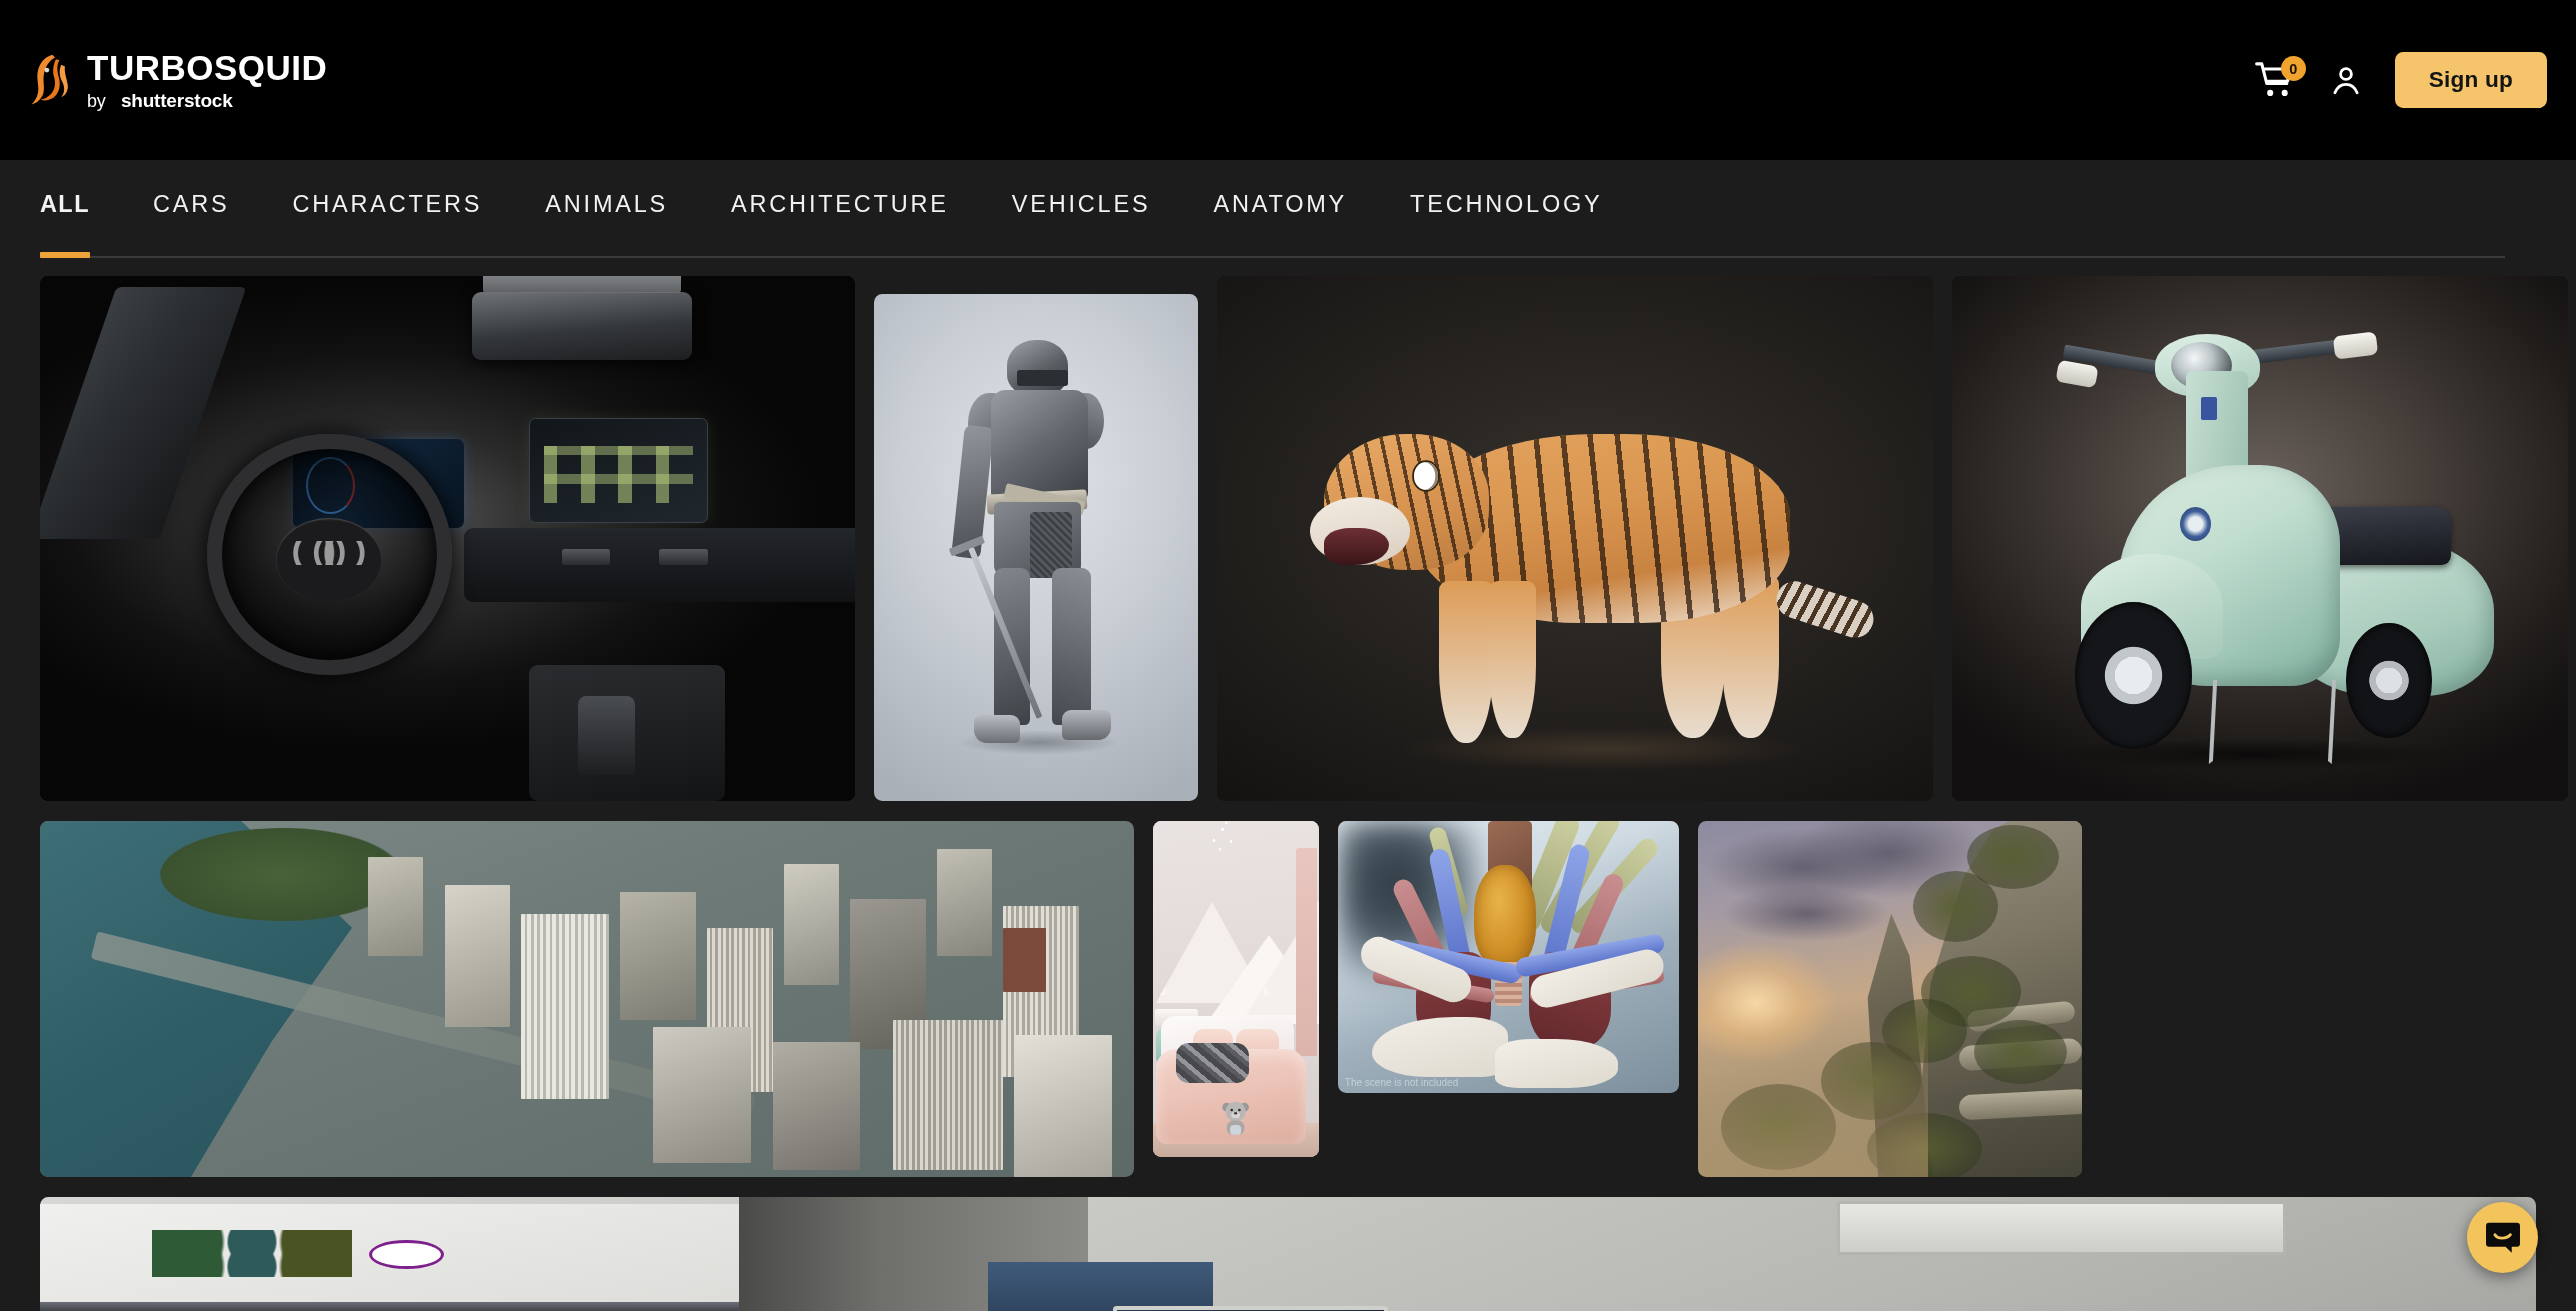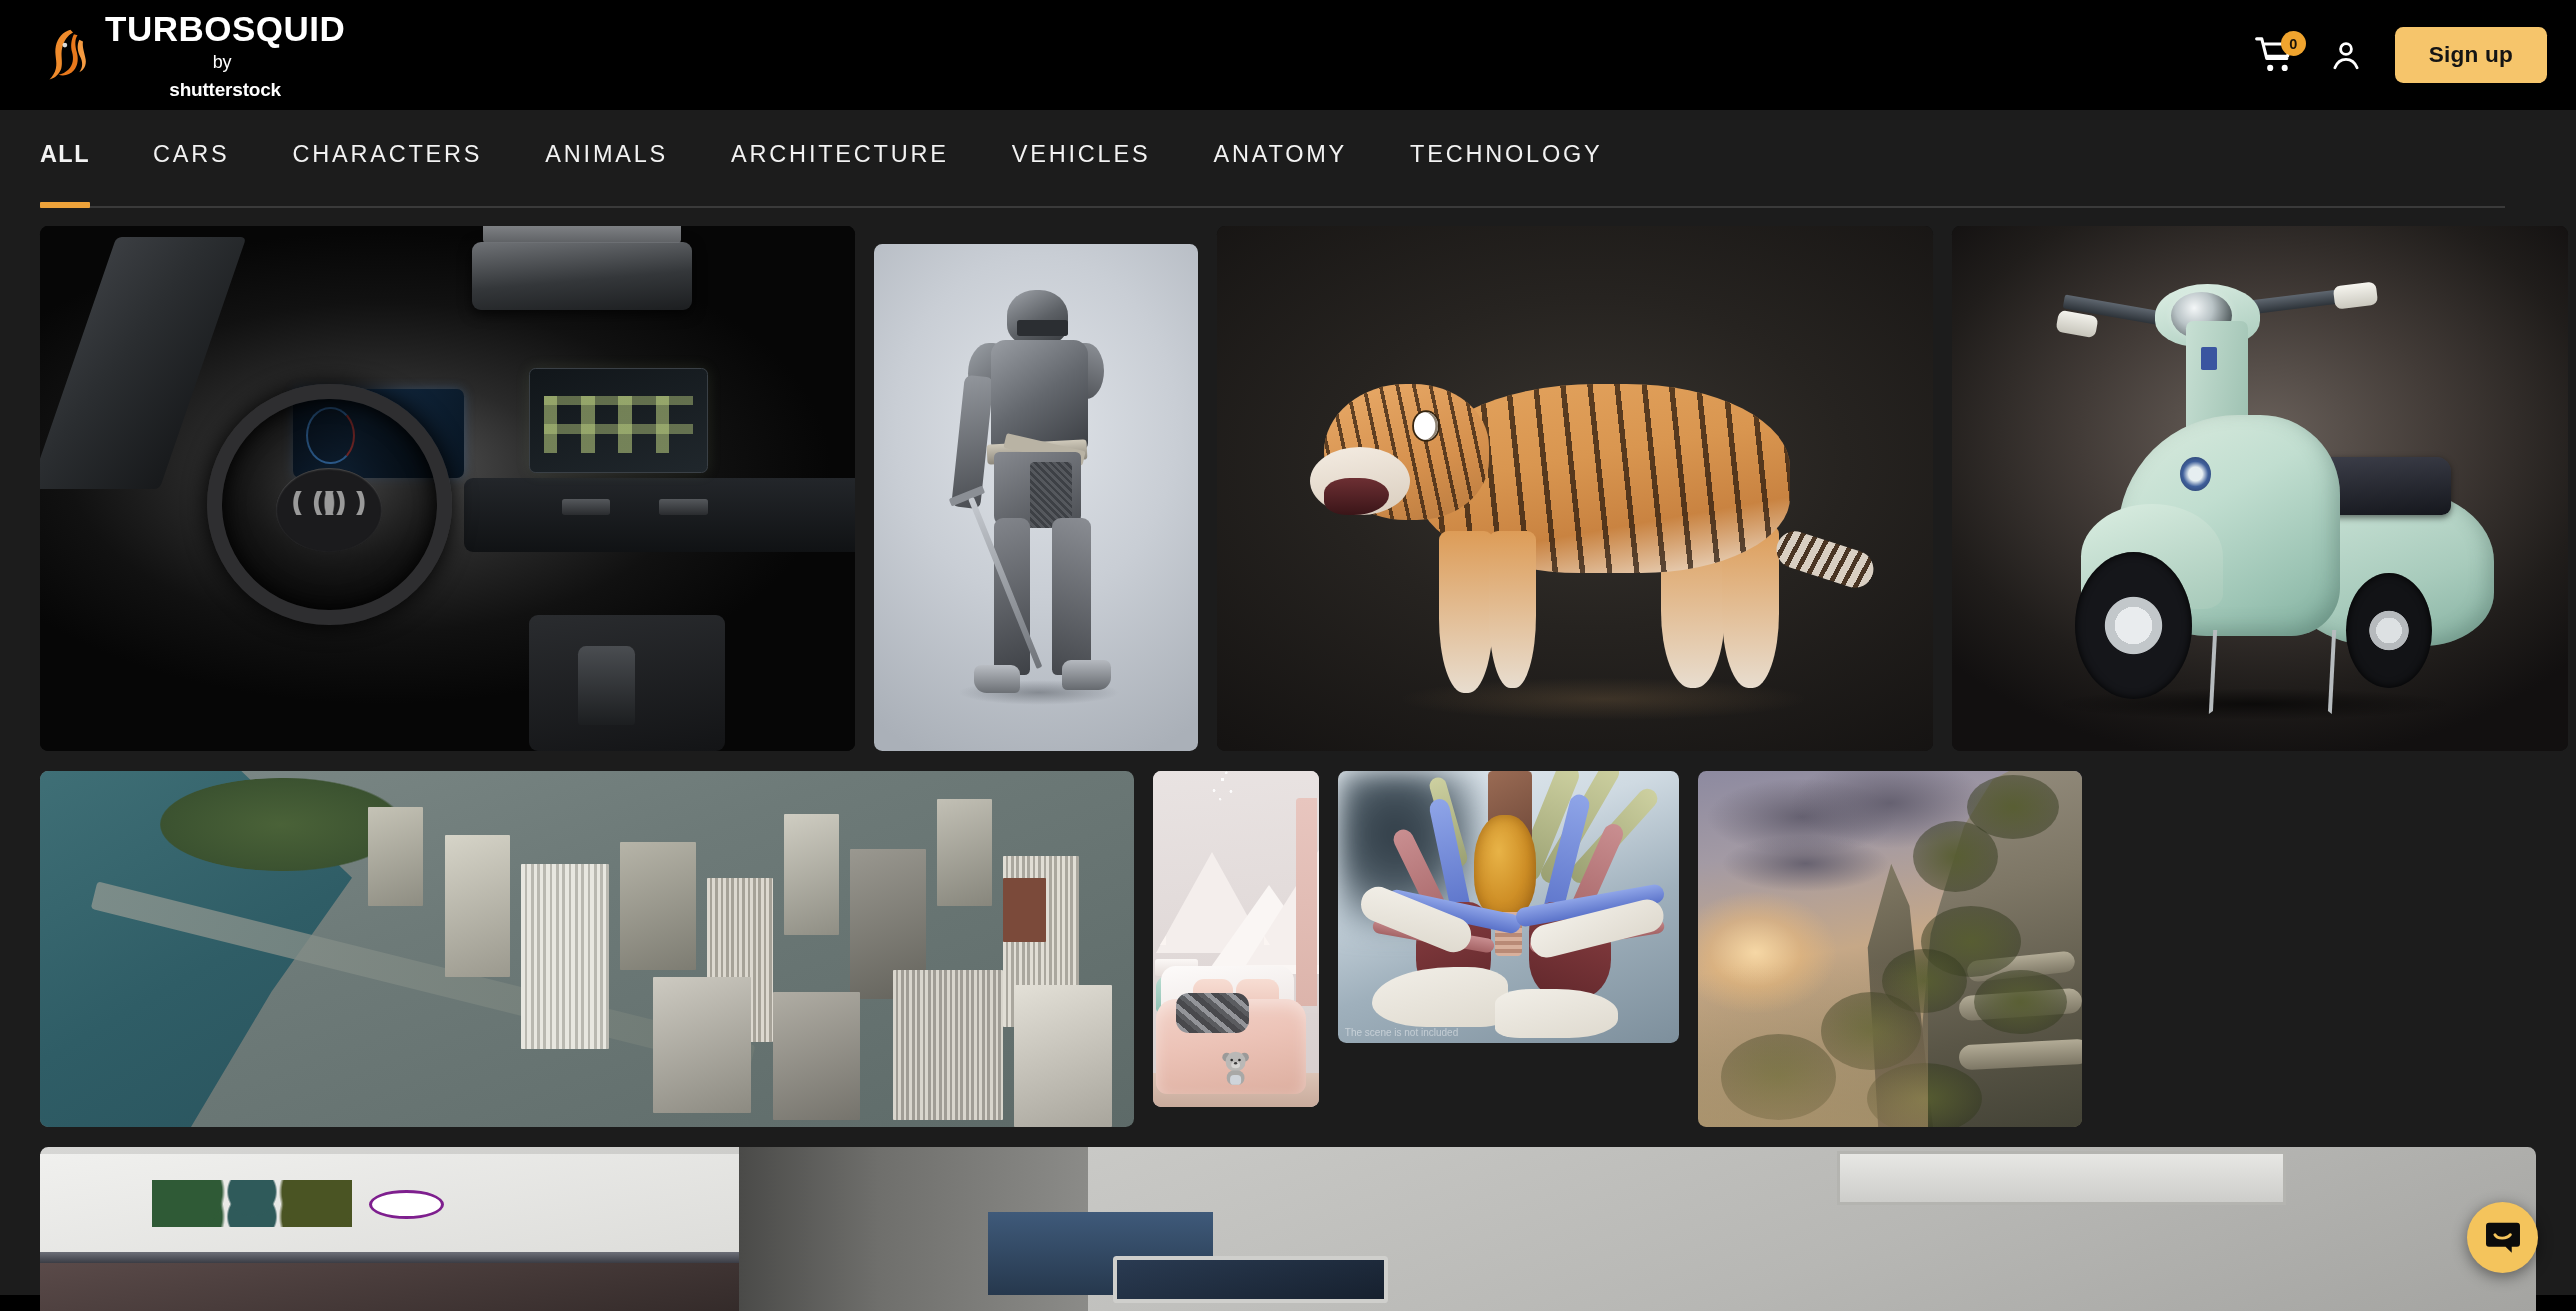--- a/index.html
+++ b/index.html
@@ -1,33 +1,33 @@
 <!DOCTYPE html>
 <html style="font-size:14.5px"><head>
 <meta charset="utf-8">
 <style>
   * { margin:0; padding:0; box-sizing:border-box; }
   html,body { width:2576px; height:1312px; overflow:hidden; background:#000; }
   body { font-family:"Liberation Sans", sans-serif; -webkit-font-smoothing:antialiased; }
 
   
   .header{
-    height:110px; background:#000; display:flex; align-items:center;
-    padding:0 29px 0 43px; position:relative; z-index:30;
+    height:160px; background:#000; display:flex; align-items:center;
+    padding:0 29px 0 25px; position:relative; z-index:30;
   }
   .brand{ display:flex; align-items:center; gap:11px; margin-right:34px; }
   .squid-mark{ width:51px; height:56px; flex:0 0 51px; position:relative; }
   .brand-text{ display:flex; flex-direction:column; justify-content:center; }
   .brand-top{
     color:#fff; font-weight:700; font-size:35px; letter-spacing:0.5px; line-height:1;
     font-family:"Liberation Sans", sans-serif;
   }
   .brand-sub{
     color:#fff; font-size:19px; font-weight:700; letter-spacing:-0.2px; line-height:1;
-    margin-top:6.3px; display:flex; align-items:center; gap:9px;flex-direction:column;
+    margin-top:6.3px; display:flex; align-items:center; gap:9px;
   }
   .brand-sub .by{ font-weight:400; margin-right:6.3px; font-size:18px; }
 
   .nav{ display:flex; align-items:center; gap:0; }
   .nav-item{
     display:flex; align-items:center; gap:11.8px; color:#fff;
     font-size:20px; font-weight:700; letter-spacing:0.5px;
     padding:9px 25px; cursor:pointer; white-space:nowrap;
   }
   .chev{ display:inline-block; width:15.4px; height:15.4px; position:relative; top:-1.8px; }

